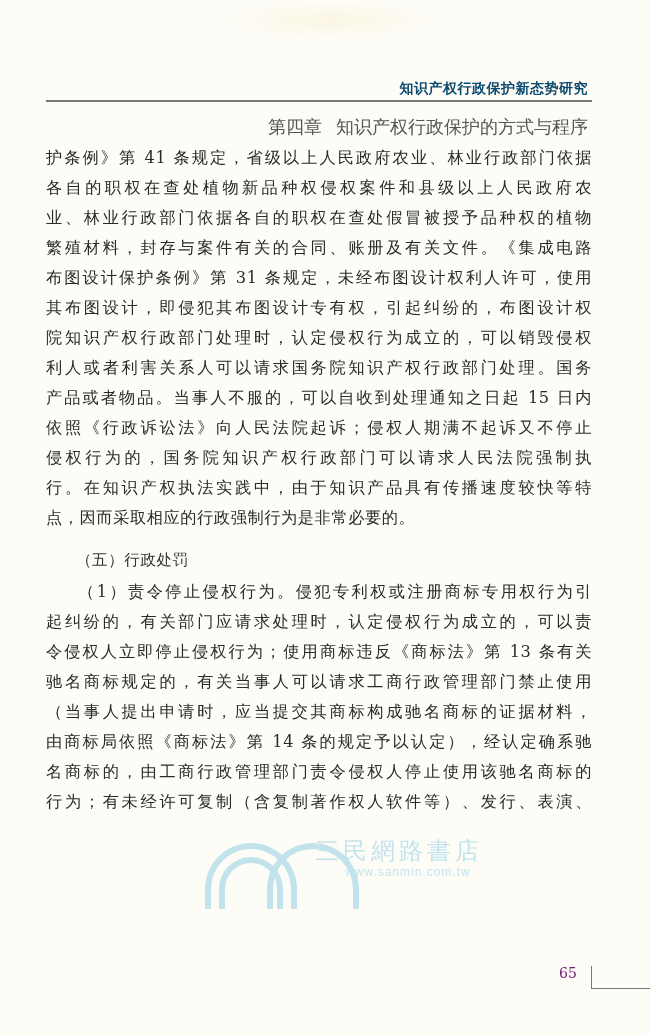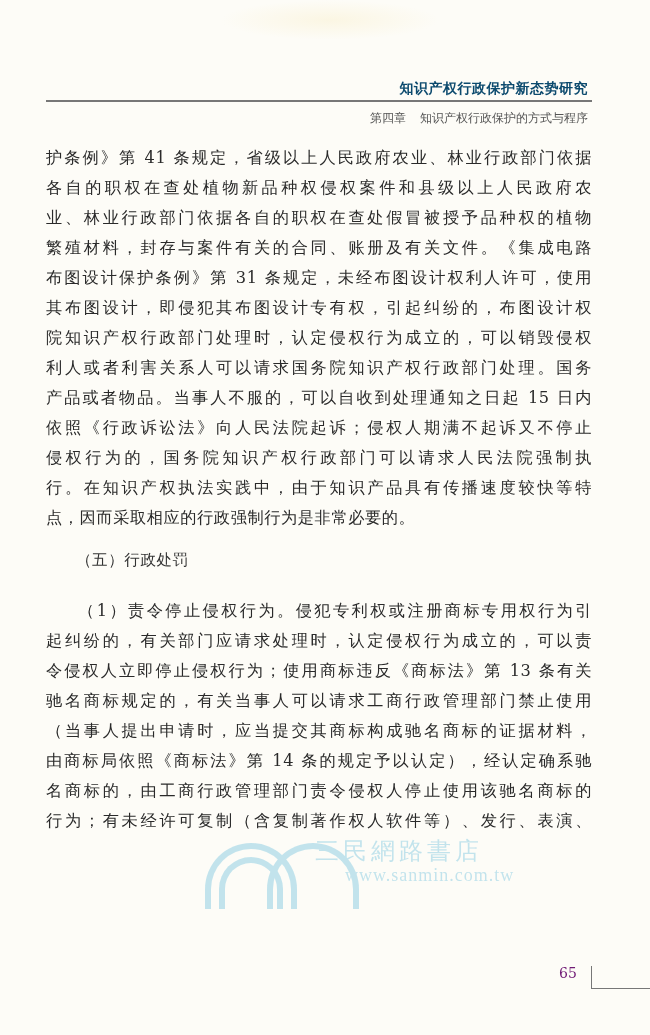--- a/index.html
+++ b/index.html
@@ -18,45 +18,45 @@
     position: absolute; left: 46px; top: 78px; width: 546px;
   }
   .book-title {
     text-align: right; font-family: "DejaVu Sans", sans-serif;
     font-weight: bold; font-size: 14px; color: #0c4a6e; letter-spacing: 0.5px;
     padding-right: 4px; line-height: 20px;
   }
   .head-rule { height: 1.5px; background: #777; margin-top: 2px; }
   .chapter-title {
     text-align: right; font-family: "DejaVu Sans", sans-serif;
-    font-size: 12px; color: #555; line-height: 18px; margin-top: 7px; padding-right: 4px;
+    font-size: 18px; color: #555; line-height: 18px; margin-top: 16px; padding-right: 4px;
   }
   .chapter-title .ch-num { margin-right: 14px; }
   .body-text {
     position: absolute; left: 46px; top: 143px; width: 546px;
     font-size: 16.2px; line-height: 30px; text-align: justify;
     letter-spacing: 0.6px;
   }
   .line { display: block; white-space: nowrap; text-align: justify; text-align-last: justify; }
   .line.last { text-align-last: left; }
   .section-heading {
     font-family: "DejaVu Sans", sans-serif; font-size: 15.5px;
-    margin: 12px 0 21px 30px; line-height: 30px; color: #333;
+    margin: 12px 0 2px 30px; line-height: 30px; color: #333;
   }
   .indent { padding-left: 32px; }
   .watermark {
     position: absolute; left: 205px; top: 835px; width: 330px; height: 70px;
     pointer-events: none; opacity: 0.35;
   }
   .wm-arc { position: absolute; border: 6px solid #58b7d9; border-bottom: none;
     border-radius: 60px 60px 0 0; }
   .wm-text { position: absolute; left: 110px; top: 0; font-size: 24px; color: #58b7d9;
     font-family: "DejaVu Sans", sans-serif; letter-spacing: 4px; }
-  .wm-url { position: absolute; left: 140px; top: 30px; font-size: 18px; color: #58b7d9;
-    font-family: Liberation Serif, serif; letter-spacing: 1px; }
+  .wm-url { position: absolute; left: 140px; top: 30px; font-size: 12px; color: #58b7d9;
+    font-family: Liberation Sans, sans-serif; letter-spacing: 1px; }
   .page-number {
     position: absolute; left: 559px; top: 965px; font-size: 14px; color: #701a75;
   }
   .folio-rule {
     position: absolute; left: 591px; top: 966px; width: 59px; height: 22px;
     border-left: 1.5px solid #777; border-bottom: 1.5px solid #777;
   }
 </style>
 </head>
 <body>

